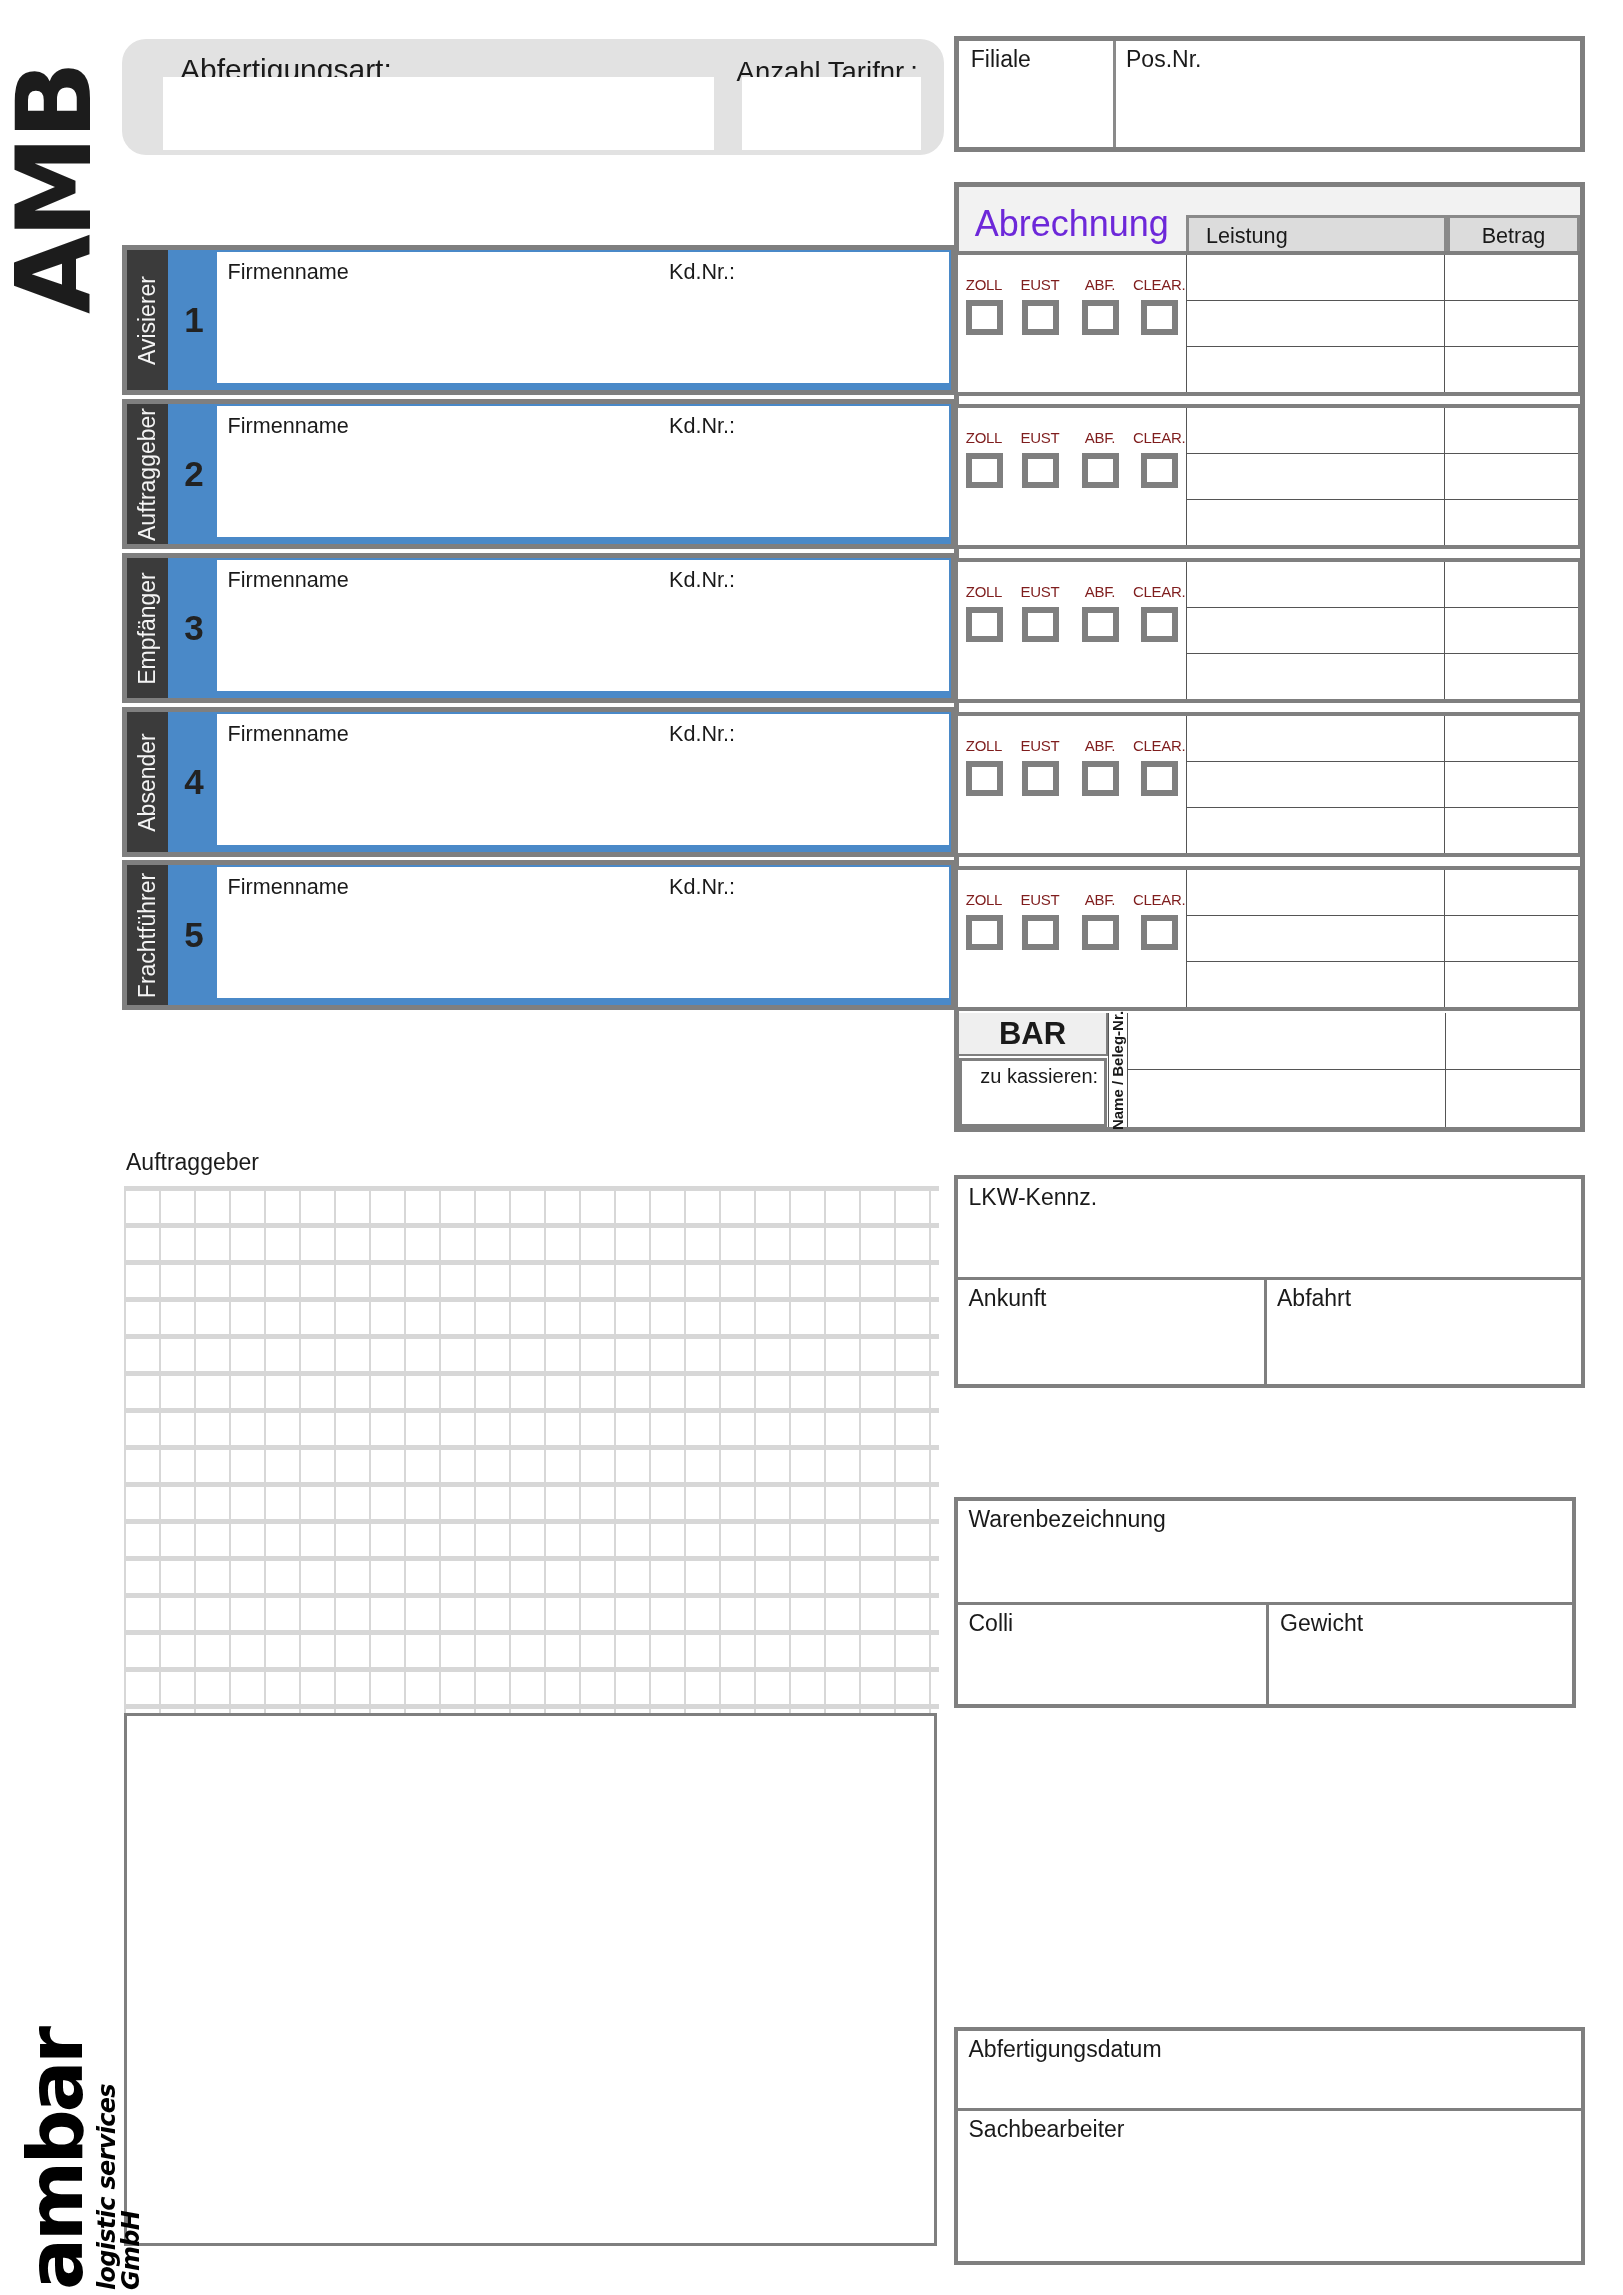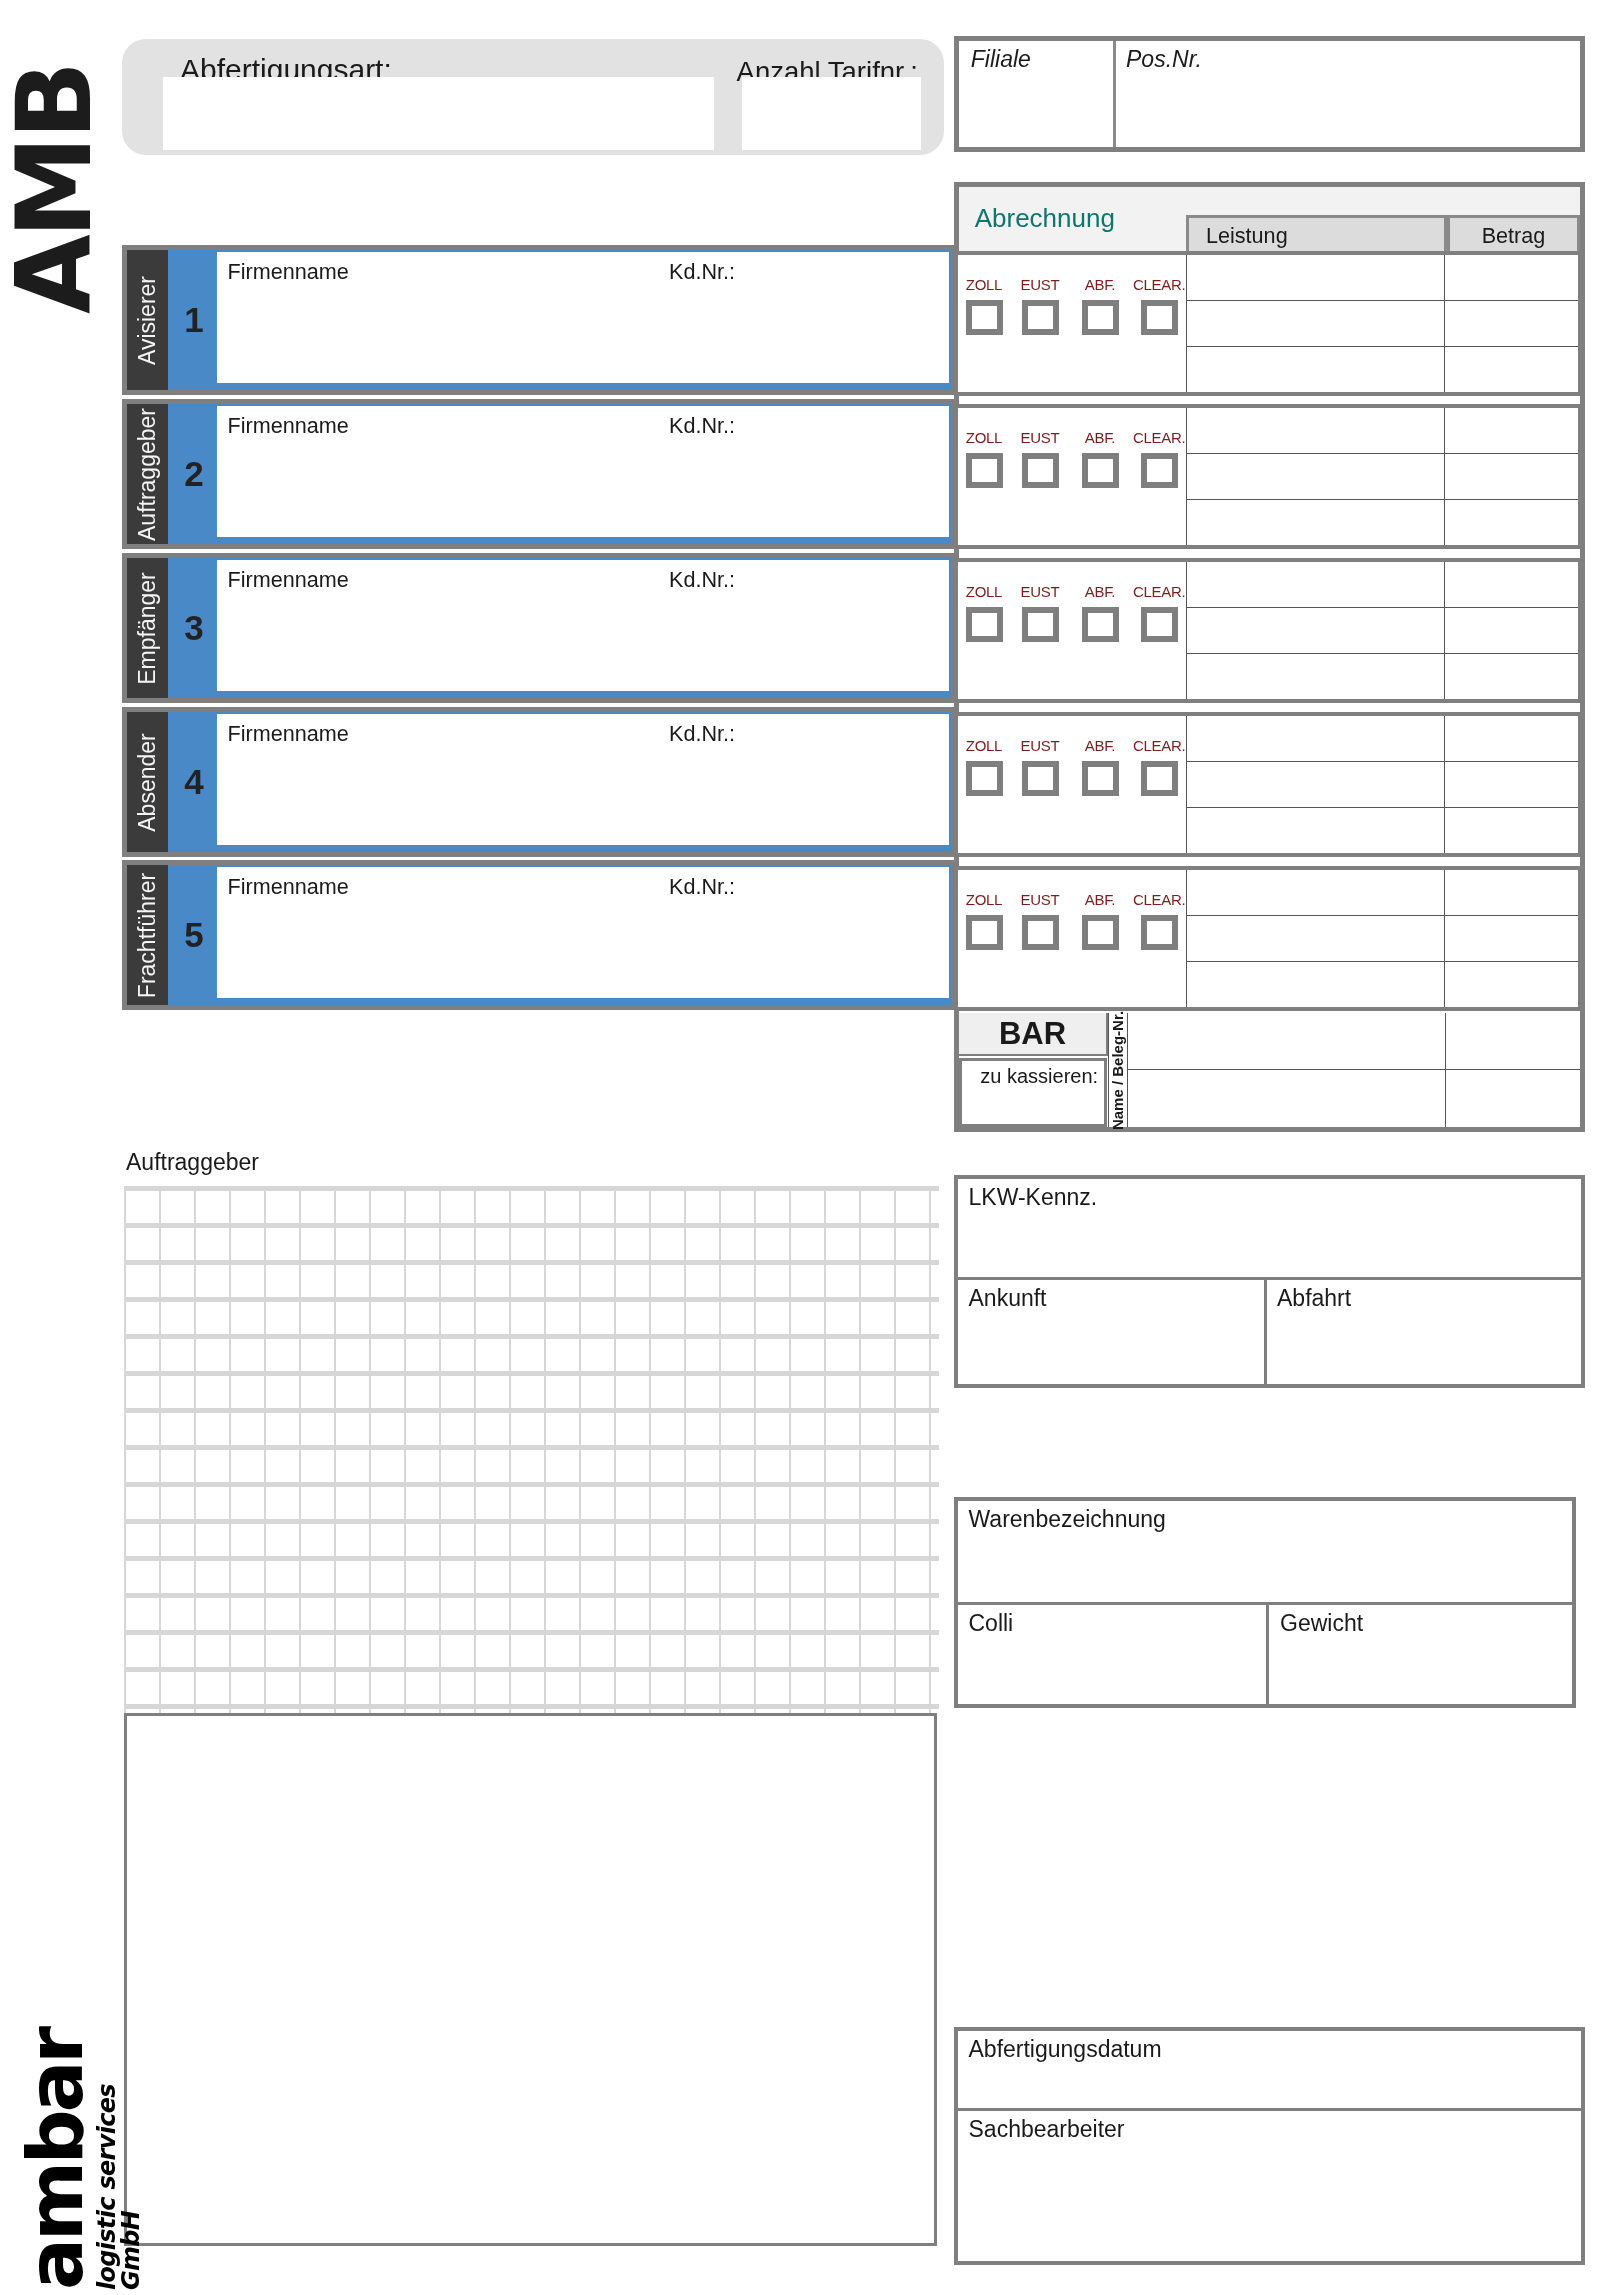--- a/index.html
+++ b/index.html
@@ -18,28 +18,28 @@
     letter-spacing:-3.9px;color:#1c1c1c;line-height:1;}
 
   
   .disp-panel{left:122px;top:39px;width:822px;height:116px;background:var(--panel);border-radius:24px;}
   .disp-label{position:absolute;left:58px;top:14.4px;font-size:30px;color:#1a1a1a;}
   .tarif-label{position:absolute;right:26px;top:17px;font-size:27.5px;color:#1a1a1a;}
   .disp-input{position:absolute;left:41px;top:38px;width:551px;height:73px;background:#fff;}
   .tarif-input{position:absolute;left:620px;top:38px;width:179px;height:73px;background:#fff;}
 
   .gbox{border:4.6px solid var(--bgray);background:#fff;box-sizing:border-box;}
-  .filiale-box{left:954px;top:36px;width:631px;height:116px;border-width:5.2px;font-style:italic;}
+  .filiale-box{left:954px;top:36px;width:631px;height:116px;border-width:5.2px;}
   .filiale-div{position:absolute;left:154px;top:0;bottom:0;width:2.6px;background:#8a8a8a;}
   .boxlabel{position:absolute;font-size:23px;color:#1a1a1a;white-space:nowrap;}
 
   
   .acc-box{left:954px;top:182px;width:631px;height:950px;border-width:5.2px;}
   .acc-header{position:absolute;left:0;top:0;width:100%;height:69px;background:var(--hdr);}
-  .acc-title{position:absolute;left:15.7px;top:15.7px;font-size:26px;color:#0f766e;}
+  .acc-title{position:absolute;left:15.7px;top:15.7px;font-size:36px;color:#6d28d9;}
   .colhdr{position:absolute;top:215px;height:41px;background:var(--cellhdr);
     border:3.3px solid #8a8a8a;box-sizing:border-box;font-size:21.6px;color:#1a1a1a;
     display:flex;align-items:center;}
   .leistung-hdr{left:1186px;width:261px;padding-left:17px;}
   .betrag-hdr{left:1447px;width:133px;justify-content:center;}
 
   .acc-group{position:absolute;left:954px;width:628px;height:145px;
     border:4.6px solid var(--bgray);background:#fff;box-sizing:border-box;}
   .cb-area{position:absolute;left:0;top:0;width:228px;height:100%;}
   .cb-col{position:absolute;top:0;width:52px;text-align:center;}

